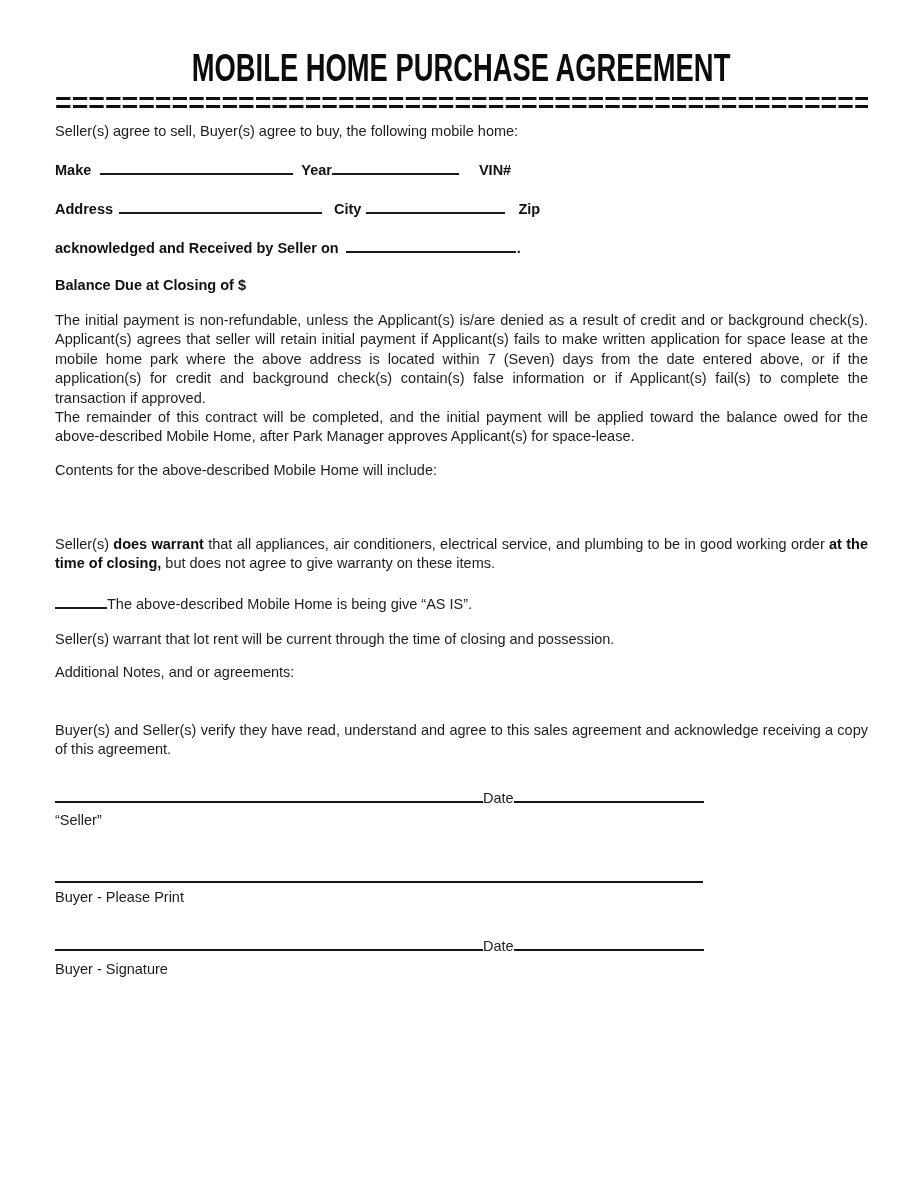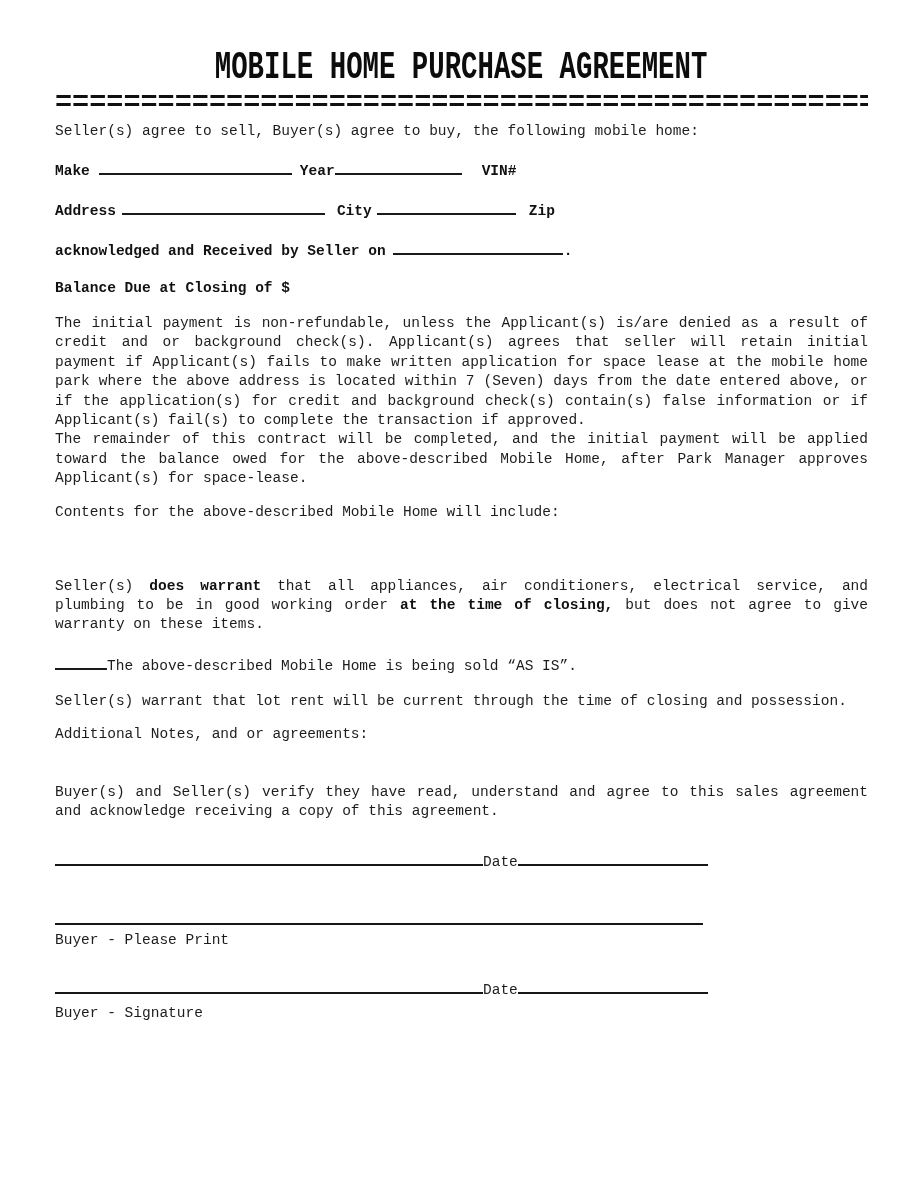--- a/index.html
+++ b/index.html
@@ -3,21 +3,21 @@
 <meta charset="utf-8">
 <style>
   html,body { margin:0; padding:0; background:#ffffff; }
   .page {
     position:relative;
     width:922px; height:1193px;
     box-sizing:border-box;
     background:#ffffff;
     padding:0 54px 0 55px;
     overflow:hidden;
-    font-family:Liberation Mono, monospace;
+    font-family:Liberation Sans, sans-serif;
     font-size:14.5px;
     color:#1d1d1d;
   }
   .title-wrap { margin-top:54px; height:28px; line-height:28px; text-align:center; }
   .title-inner {
     display:inline-block; font-weight:bold; font-size:38px; line-height:28px;
     transform:scaleX(0.72); transform-origin:center; white-space:nowrap; color:#0c0c0c;
     letter-spacing:0;
   }
   .divider {
@@ -79,29 +79,30 @@
 
 
   <div class="para">The initial payment is non-refundable, unless the Applicant(s) is/are denied as a result of credit and or background check(s). Applicant(s) agrees that seller will retain initial payment if Applicant(s) fails to make written application for space lease at the mobile home park where the above address is located within 7 (Seven) days from the date entered above, or if the application(s) for credit and background check(s) contain(s) false information or if Applicant(s) fail(s) to complete the transaction if approved.</div>
 
   <div class="para2">The remainder of this contract will be completed, and the initial payment will be applied toward the balance owed for the above-described Mobile Home, after Park Manager approves Applicant(s) for space-lease.</div>
 
   <div class="contents">Contents for the above-described Mobile Home will include:</div>
 
   <div class="warranty"><span>Seller(s) </span><b>does warrant</b><span> that all appliances, air conditioners, electrical service, and plumbing to be in good working order </span><b>at the time of closing,</b><span> but does not agree to give warranty on these items.</span></div>
 
-  <div class="asis"><span class="bl" style="width:52px;"></span><span>The above-described Mobile Home is being sold “AS IS”.</span></div>
+  <div class="asis"><span class="bl" style="width:52px;"></span><span>The above-described Mobile Home is being give “AS IS”.</span></div>
 
   <div class="lotrent">Seller(s) warrant that lot rent will be current through the time of closing and possession.</div>
 
   <div class="addnotes">Additional Notes, and or agreements:</div>
 
   <div class="verify">Buyer(s) and Seller(s) verify they have read, understand and agree to this sales agreement and acknowledge receiving a copy of this agreement.</div>
 
   <div class="sigrow"><span class="sigline" style="width:428px;"></span><span class="datelbl">Date</span><span class="sigline" style="width:190px;"></span></div>
+  <div class="siglabel">“Seller”</div>
 
   <div class="printrow"><span class="sigline" style="width:648px;"></span></div>
   <div class="printlabel">Buyer -  Please Print</div>
 
   <div class="sigrow2"><span class="sigline" style="width:428px;"></span><span class="datelbl">Date</span><span class="sigline" style="width:190px;"></span></div>
   <div class="siglabel2">Buyer -  Signature</div>
 
 </div>
 
 </body></html>

